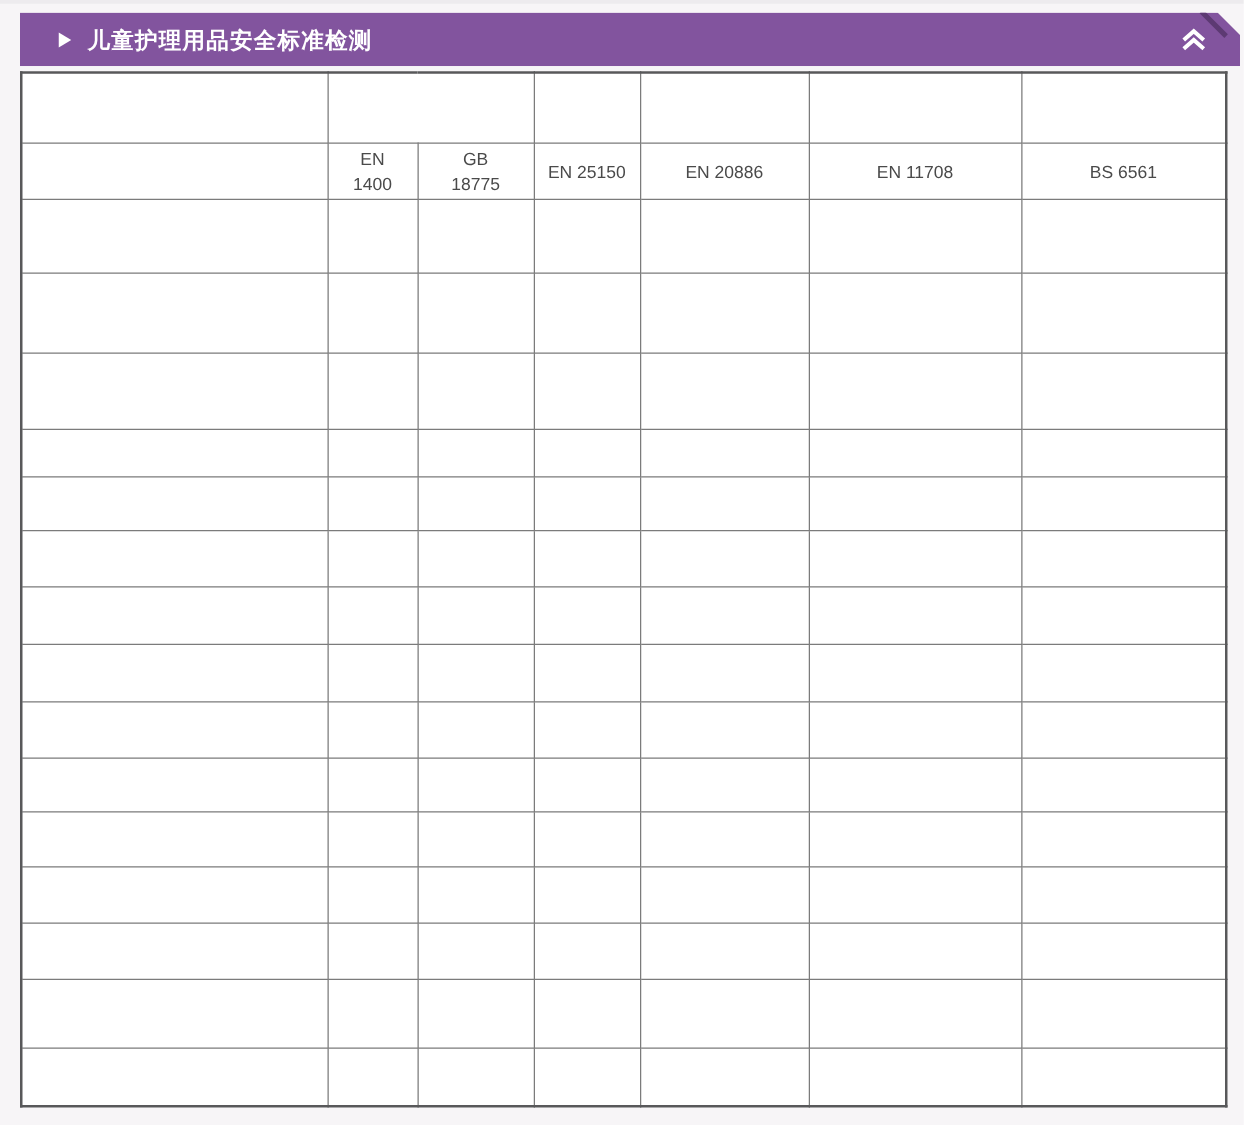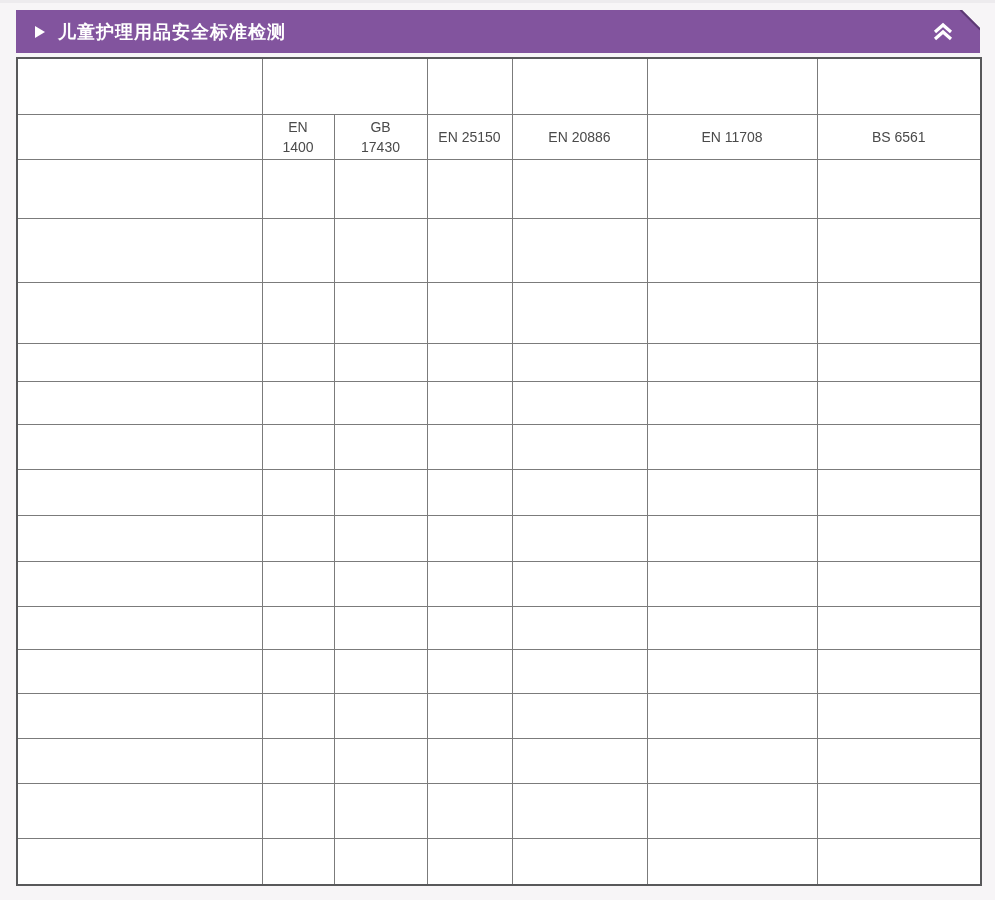--- a/index.html
+++ b/index.html
@@ -11,21 +11,21 @@
   }
   .top-strip{
     position:absolute;left:0;top:0;width:995px;height:3px;
     background:#edebee;
   }
   
   .header-bar{
     position:absolute;left:16px;top:10px;width:964px;height:43px;
     background:#82549e;
     clip-path:polygon(0 0, calc(100% - 18px) 0, 100% 18px, 100% 100%, 0 100%);
-    display:flex;align-items:center;
+    display:flex;align-items:center;padding-left:12px;
   }
   .fold-line{
     position:absolute;left:941px;top:7px;width:28px;height:4px;
     background:#5d3a73;transform:rotate(45deg);
   }
   .play-icon{
     width:0;height:0;margin-left:19px;
     border-left:10px solid #ffffff;
     border-top:6px solid transparent;
     border-bottom:6px solid transparent;
@@ -91,21 +91,21 @@
         <th></th>
         <th colspan="2"></th>
         <th></th>
         <th></th>
         <th></th>
         <th></th>
       </tr>
       <tr style="height: 44px;">
         <th></th>
         <th class="std-cell"><span class="wrap">EN 1400</span></th>
-        <th class="std-cell"><span class="wrap">GB 17430</span></th>
+        <th class="std-cell"><span class="wrap">GB 18775</span></th>
         <th class="std-cell"><span>EN 25150</span></th>
         <th class="std-cell"><span>EN 20886</span></th>
         <th class="std-cell"><span>EN 11708</span></th>
         <th class="std-cell"><span>BS 6561</span></th>
       </tr>
     </thead>
   <tbody>
       <tr style="height: 59px;">
         <td></td>
         <td class="val"></td>

